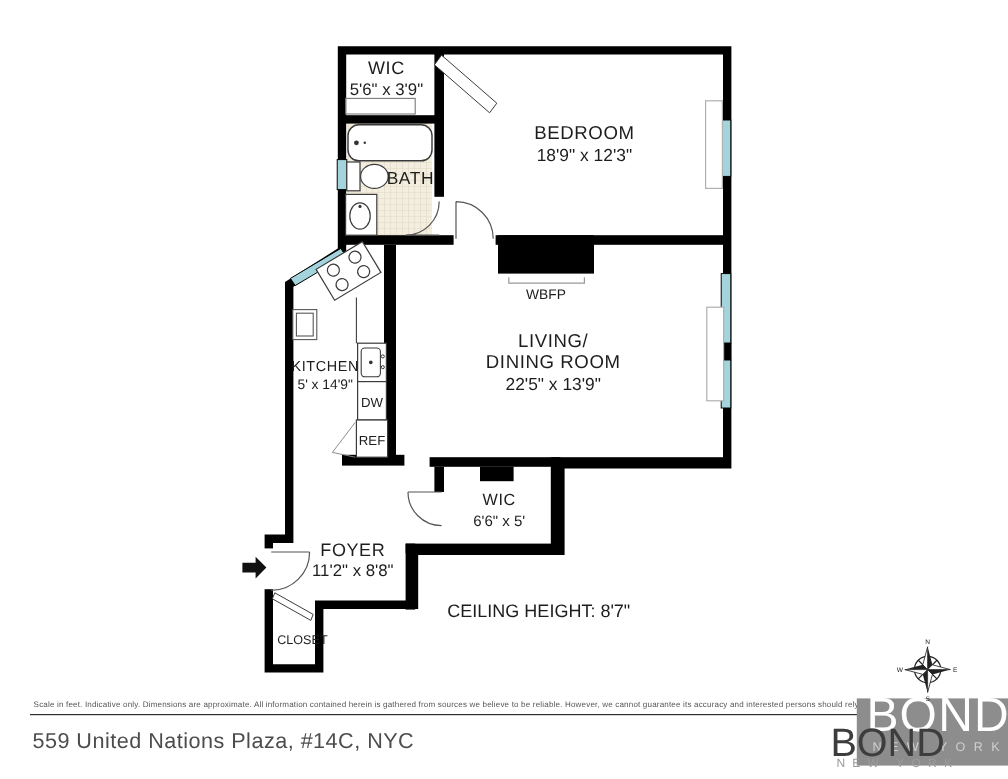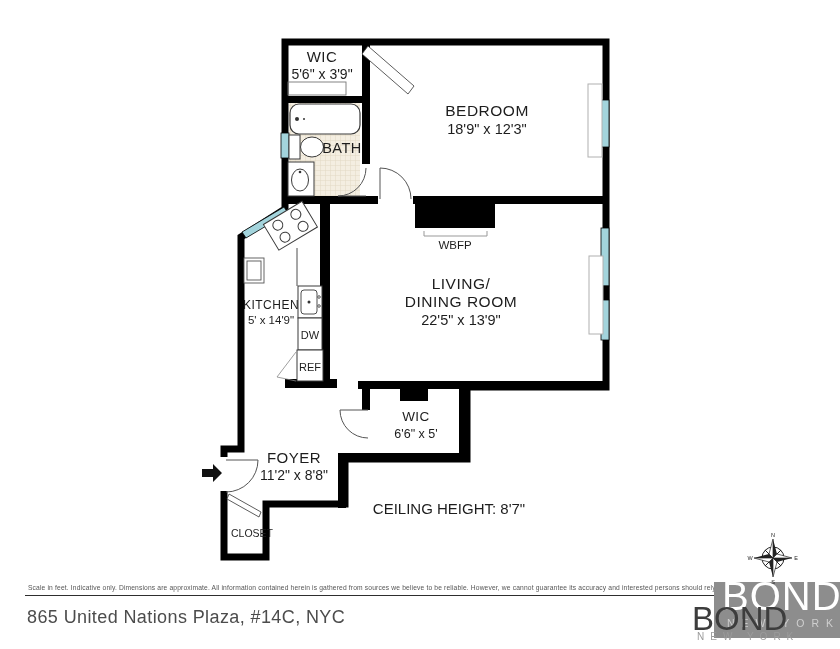--- a/index.html
+++ b/index.html
@@ -18,21 +18,21 @@
   .logo-bond-dark{left:692px;top:602px;font-size:33px;color:#3d3d3d;letter-spacing:0px;line-height:1;}
   .logo-ny-dark{left:697px;top:631px;font-size:10px;color:#9b9b9b;letter-spacing:6px;}
 </style>
 </head>
 <body>
 
 <div class="stage">
 
   <div class="abs disclaimer">Scale in feet. Indicative only. Dimensions are approximate. All information contained herein is gathered from sources we believe to be reliable. However, we cannot guarantee its accuracy and interested persons should rely on their own enquiries.</div>
   <div class="abs rule"></div>
-  <div class="abs address">865 United Nations Plaza, #14C, NYC</div>
+  <div class="abs address">559 United Nations Plaza, #14C, NYC</div>
 
   <div class="abs logo-box"></div>
   <div class="abs logo-bond-white">BOND</div>
   <div class="abs logo-ny-white">NEW YORK</div>
   <div class="abs logo-bond-dark">BOND</div>
   <div class="abs logo-ny-dark">NEW YORK</div>
 
   <svg class="abs" style="left:0;top:0" width="840" height="649" viewBox="0 0 840 649">
     <defs>
       <pattern id="bathfloor" width="5" height="5" patternUnits="userSpaceOnUse">

